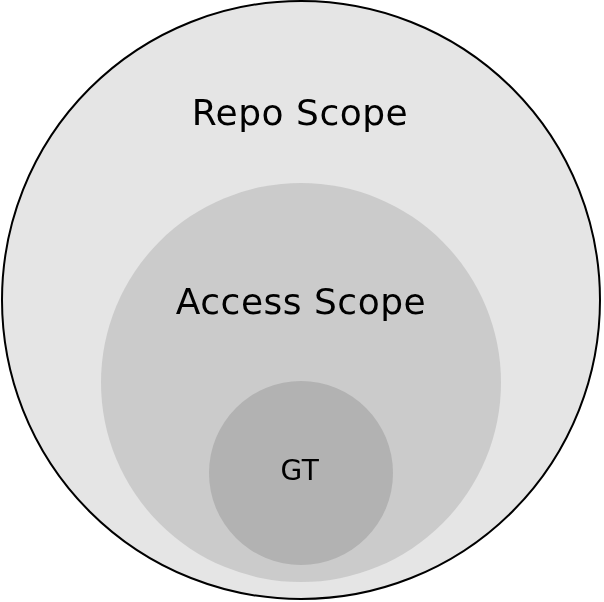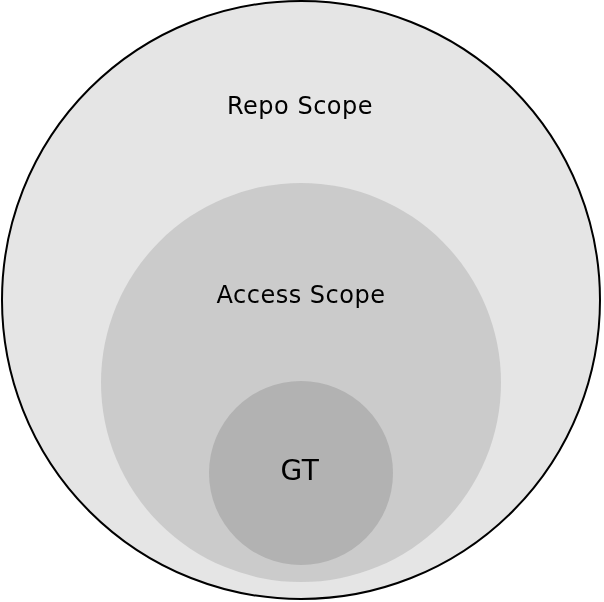--- a/index.html
+++ b/index.html
@@ -42,26 +42,26 @@
       position: absolute;
       color: #000000;
       white-space: nowrap;
       text-align: center;
       transform: translateX(-50%);
       letter-spacing: 0.5px;
     }
     .label-repo {
       left: 300px;
       top: 92px;
-      font-size: 24px;
+      font-size: 36px;
     }
     .label-access {
       left: 301px;
       top: 281px;
-      font-size: 24px;
+      font-size: 36px;
     }
     .label-gt {
       left: 300px;
       top: 454px;
       font-size: 28px;
     }
   </style>
 </head>
 <body>
 

